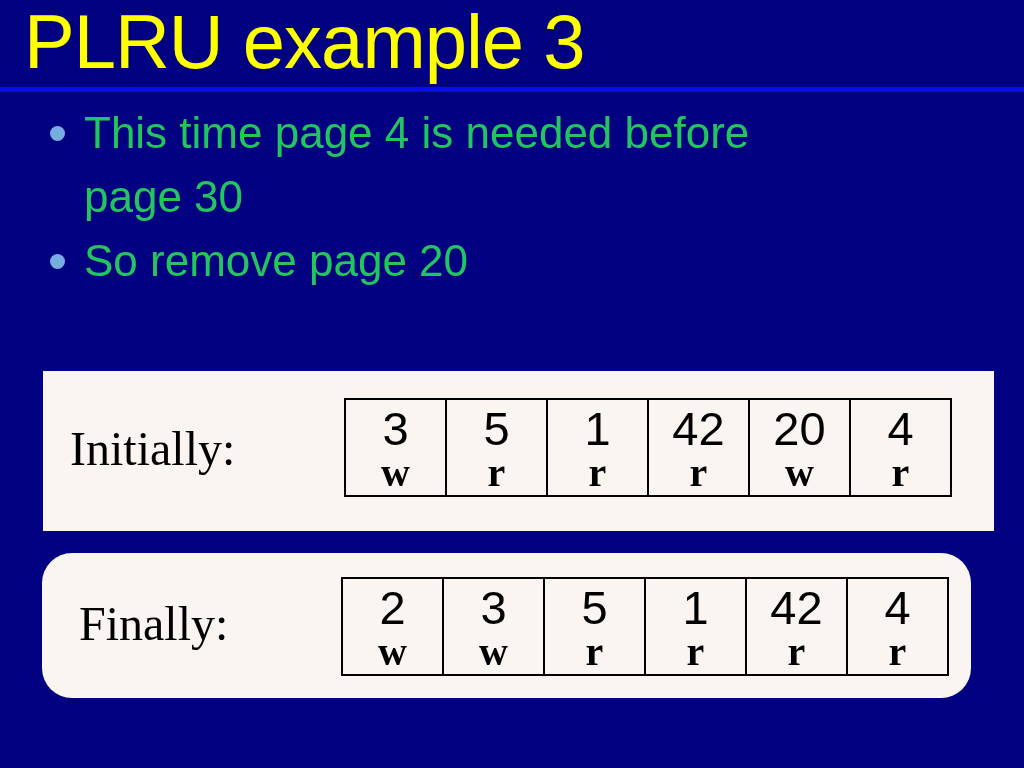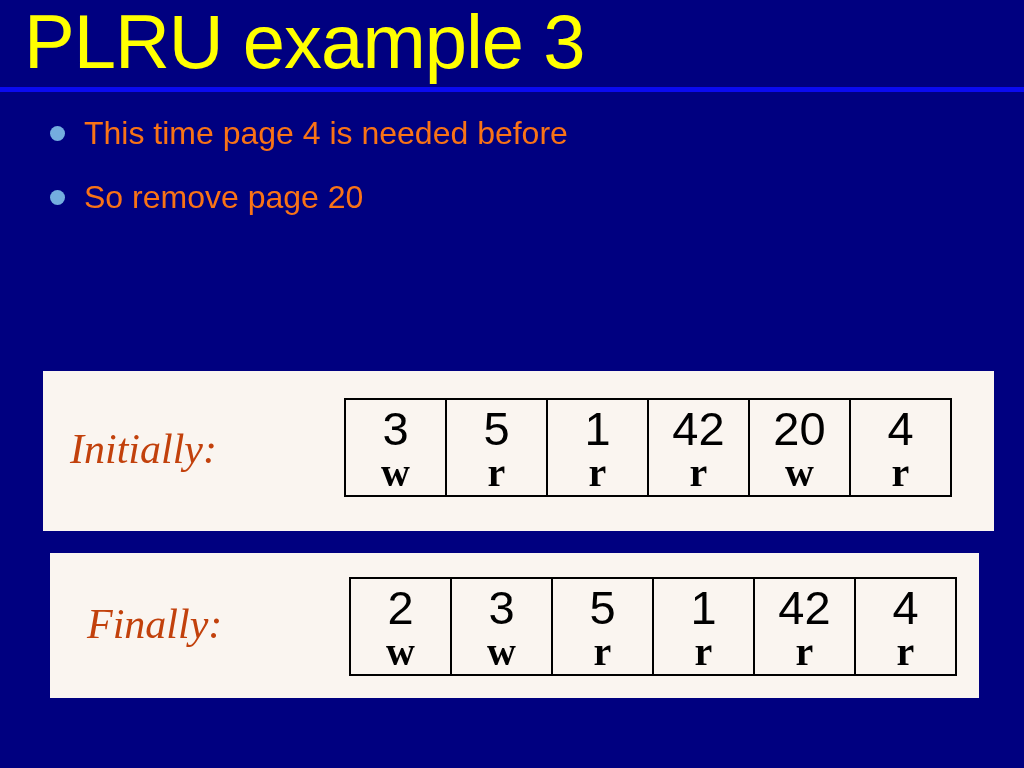--- a/index.html
+++ b/index.html
@@ -37,42 +37,41 @@
   .bullet-item { position: relative; }
   .bullet-dot {
     position: absolute;
     left: 50px; top: 25px;
     width: 15px; height: 15px;
     border-radius: 50%;
     background: #74ADDF;
   }
   .bullet-text {
     margin-left: 84px;
-    color: #f97316;
-    font-size: 32px;
+    color: #22c55e;
+    font-size: 44px;
     line-height: 64px;
     white-space: nowrap;
   }
 
   .panel {
     position: absolute;
     background: #FAF5F0;
   }
   .panel-initially { left: 43px;  top: 371px; width: 951px; height: 160px; }
-  .panel-finally   { left: 50px;  top: 553px; width: 929px; height: 145px; }
+  .panel-finally   { left: 42px;  top: 553px; width: 929px; height: 145px; border-radius: 30px; }
 
   .panel-label {
     position: absolute;
     top: 50%;
     transform: translateY(-54%);
     font-family: "Liberation Serif", serif;
-    font-size: 42px;
-    color: #c2410c;
+    font-size: 48px;
+    color: #000000;
     white-space: nowrap;
-    font-style: italic;
   }
   .panel-initially .panel-label { left: 27px; }
   .panel-finally   .panel-label { left: 37px; }
 
   table.frames {
     position: absolute;
     border-collapse: collapse;
   }
   .panel-initially table.frames { left: 301px; top: 27px; }
   .panel-finally   table.frames { left: 299px; top: 24px; }
@@ -104,20 +103,21 @@
 
 <div class="slide">
 
   <h1 class="title">PLRU example 3</h1>
   <div class="title-rule"></div>
 
   <ul class="bullets">
     <li class="bullet-item">
       <span class="bullet-dot"></span>
       <div class="bullet-text">This time page 4 is needed before</div>
+      <div class="bullet-text">page 30</div>
     </li>
     <li class="bullet-item">
       <span class="bullet-dot"></span>
       <div class="bullet-text">So remove page 20</div>
     </li>
   </ul>
 
   <section class="panel panel-initially">
     <span class="panel-label">Initially:</span>
     <table class="frames">

